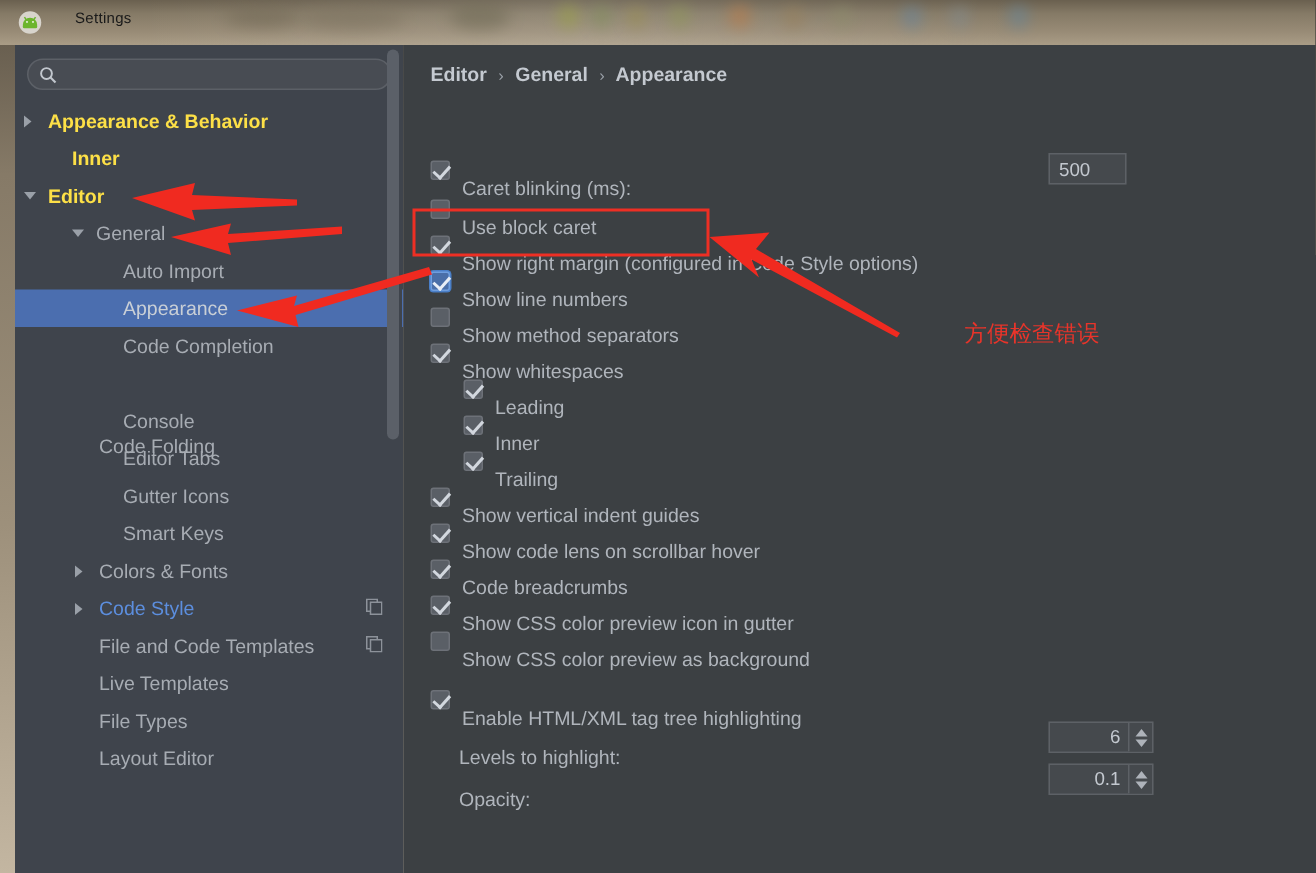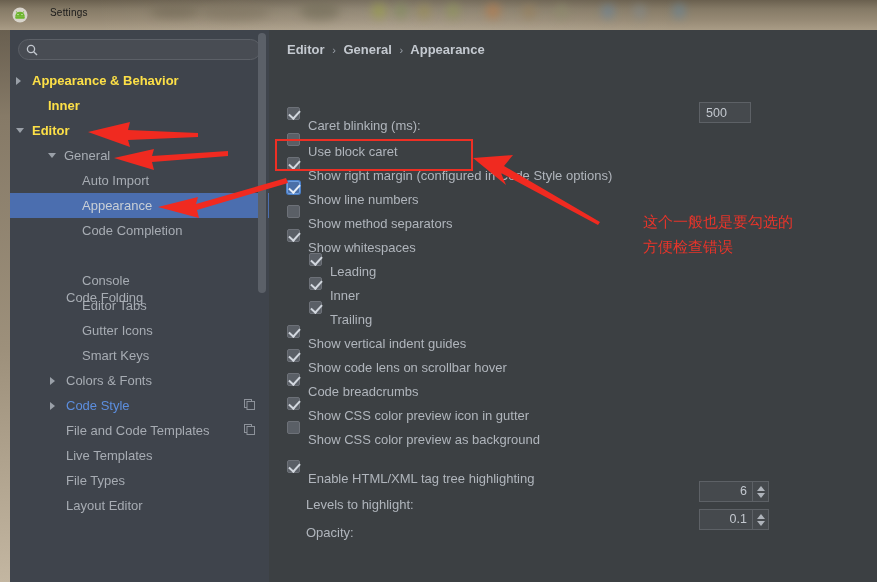--- a/index.html
+++ b/index.html
@@ -482,17 +482,16 @@
 
       <polygon points="88,132 130,122 128,130 198,133 198,137 128,140 130,147" fill="#f02a20"></polygon>
 
       <polygon points="114,158 154,149 152,156 228,151 228,156 152,162 154,170" fill="#f02a20"></polygon>
 
       <polygon points="158,207 198,197 196,204 286,178 288,183 197,210 199,218" fill="#f02a20"></polygon>
 
       <polygon points="473,158 513,155 504,166 600,222 598,225 501,173 506,185" fill="#f02a20"></polygon>
     </svg>
     <div id="annot-text">
-      <div>这个一般也是要勾选的</div>
       <div>方便检查错误</div>
     </div>
   </div>
 </div>
 
 </body></html>

